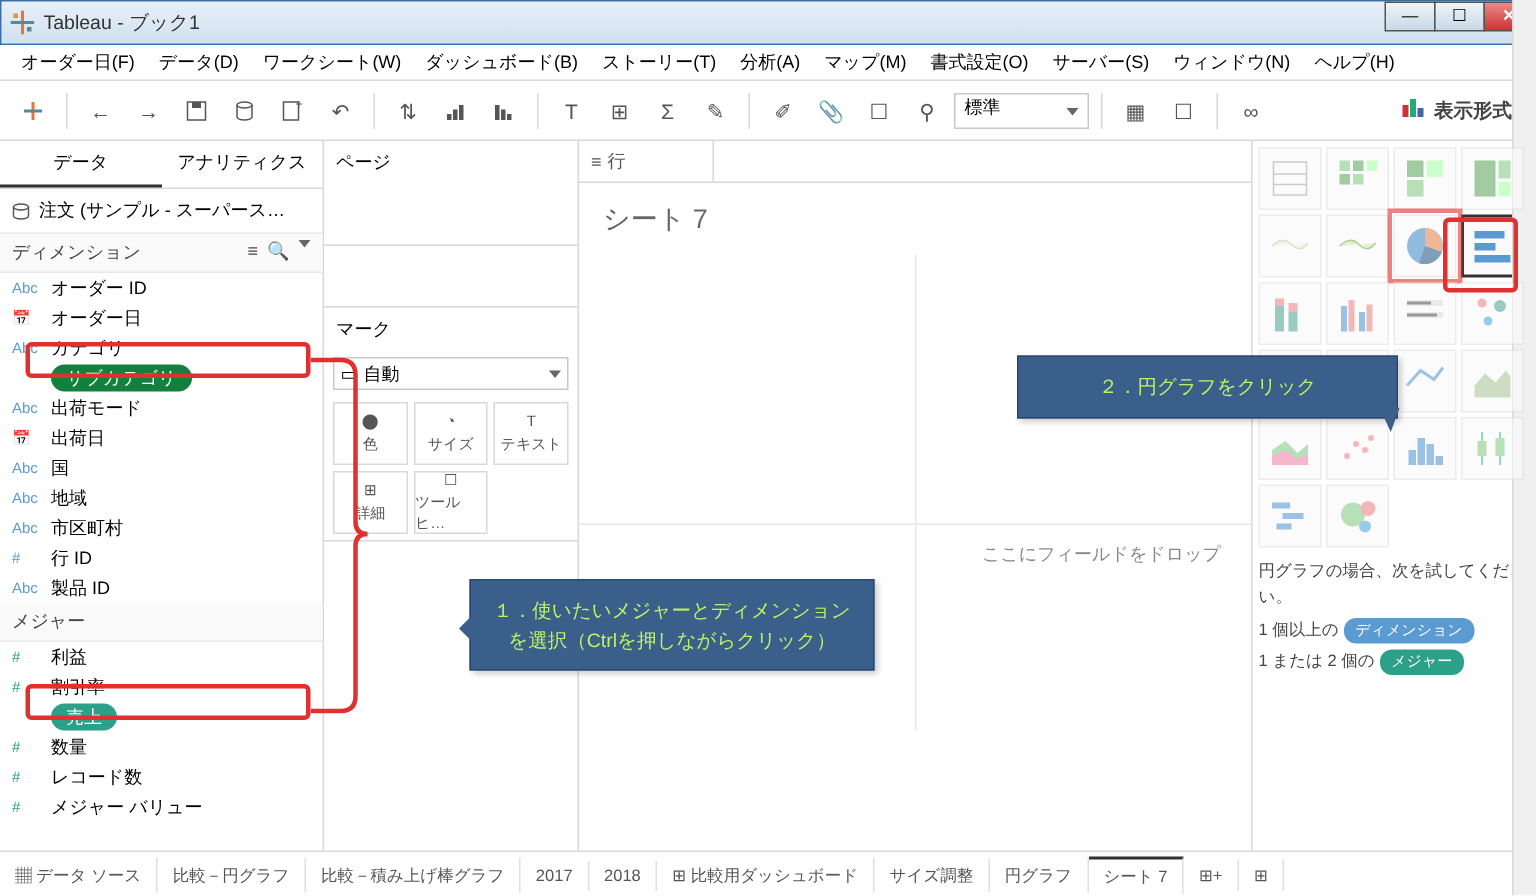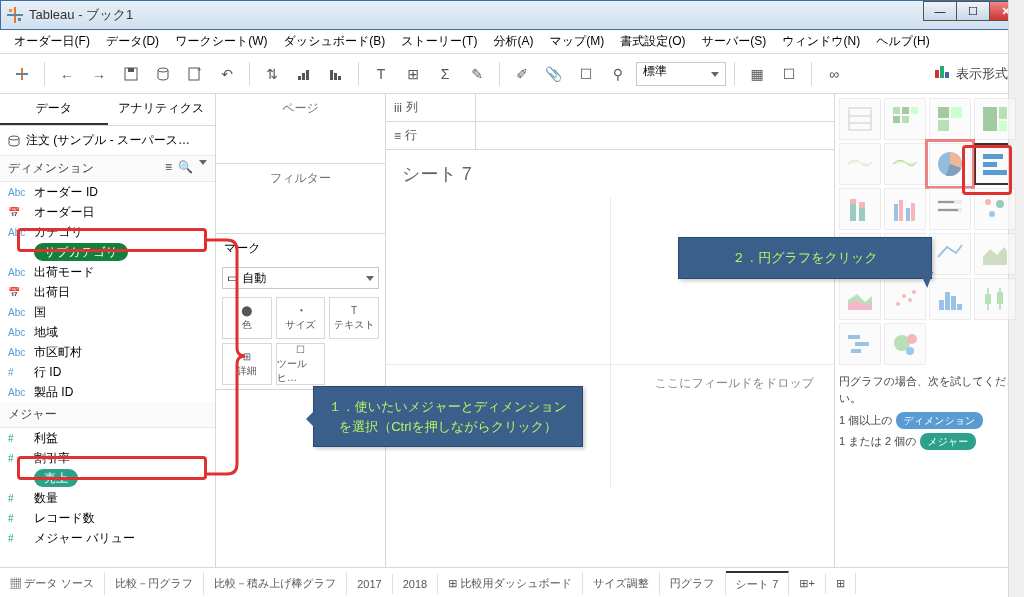--- a/index.html
+++ b/index.html
@@ -15,42 +15,42 @@
 .winbtn.close { background: linear-gradient(#e88,#c33); color: #fff; font-weight: bold; }
 
 .menubar { height: 24px; background: #fff; border-bottom: 1px solid #d8d8d8; display: flex; align-items: center; padding: 0 6px; font-size: 12px; }
 .menubar .menu { padding: 0 8px; cursor: default; }
 
 .toolbar { height: 40px; background: #fff; border-bottom: 1px solid #d8d8d8; display: flex; align-items: center; padding: 0 8px; gap: 4px; }
 .tbtn { width: 28px; height: 28px; display: flex; align-items: center; justify-content: center; color: #555; font-size: 14px; }
 .tbtn svg { width: 16px; height: 16px; }
 .sep { width: 1px; height: 24px; background: #d8d8d8; margin: 0 4px; }
 .select-fit { height: 24px; border: 1px solid #c8c8c8; font-size: 12px; padding: 0 18px 0 6px; min-width: 90px; position: relative; }
-.showme { display: flex; align-items: center; gap: 6px; font-size: 13px; color: #444; margin-left: auto; padding-right: 8px;}
+.showme { display: flex; align-items: center; gap: 6px; font-size: 13px; color: #444; margin-left: auto; padding-right: 8px; font-weight: bold;}
 .showme .bars span { display: inline-block; width: 4px; background: #888; margin-right: 1px;}
 
 .main { display: flex; height: 473px; }
 .leftpanel { width: 216px; border-right: 1px solid #d8d8d8; display: flex; flex-direction: column; }
 .tabs2 { display: flex; border-bottom: 1px solid #d8d8d8; font-size: 12px; }
 .tabs2 .t { flex: 1; padding: 6px; text-align: center; }
 .tabs2 .t.active { border-bottom: 2px solid #333; }
 .dsrow { padding: 6px 8px; font-size: 12px; display: flex; align-items: center; gap: 6px; border-bottom: 1px solid #e8e8e8; }
 .dsrow .cyl { width: 12px; height: 12px; }
 .sechead { padding: 4px 8px; font-size: 12px; color: #444; display: flex; justify-content: space-between; border-bottom: 1px solid #e8e8e8; background: #fafafa;}
 .fieldlist { flex: 1; overflow: auto; font-size: 12px; }
 .field { display: flex; align-items: center; padding: 2px 8px; gap: 6px; height: 20px;}
 .field .ico { width: 20px; font-size: 10px; color: #5a9bd4; }
 .field.measure .ico { color: #2ca089; }
 .pill { background: #15803d; color: #fff; border-radius: 10px; padding: 0 10px; height: 18px; line-height: 18px; }
 .pill.measure { background: #2ca089; }
 .redbox { position: absolute; border: 3px solid #e03030; border-radius: 4px; pointer-events: none; }
 
 .midpanel { width: 170px; border-right: 1px solid #d8d8d8; display: flex; flex-direction: column; }
 .shelf { border-bottom: 1px solid #d8d8d8; }
-.shelf .lbl { font-size: 12px; padding: 6px 8px; color: #737373; text-align: center; }
+.shelf .lbl { font-size: 12px; padding: 6px 8px; color: #000000; }
 .shelf .drop { height: 40px; }
 .marks { border-bottom: 1px solid #d8d8d8; }
 .marks .lbl { font-size: 12px; padding: 6px 8px; }
 .markselect { margin: 4px 6px; height: 22px; border: 1px solid #c8c8c8; font-size: 12px; display:flex; align-items:center; padding:0 4px; gap:4px;}
 .markbtns { display: grid; grid-template-columns: repeat(3, 1fr); gap: 4px; padding: 4px 6px; }
 .markbtn { border: 1px solid #d8d8d8; height: 42px; display: flex; flex-direction: column; align-items: center; justify-content: center; font-size: 10px; gap: 2px; color:#555;}
 
 .canvas { flex: 1; display: flex; flex-direction: column; }
 .shelfbar { display: flex; border-bottom: 1px solid #d8d8d8; height: 28px; align-items: center; }
 .shelfbar .slabel { width: 90px; padding: 0 8px; font-size: 12px; color: #555; border-right: 1px solid #d8d8d8; height: 100%; display: flex; align-items: center; gap: 4px;}
@@ -281,21 +281,20 @@
     </div>
     <div class="scrollbar-v"></div>
   </div>
 
   <div class="midpanel">
     <div class="shelf">
         <div class="lbl">ページ</div>
         <div class="drop"></div>
       </div>
     <div class="shelf">
-        <div class="lbl">フィルター</div>
         <div class="drop"></div>
       </div>
     <div class="marks">
       <div class="lbl">マーク</div>
       <div class="markselect">
           <span>▭</span>
           <span>自動</span>
           <span class="chev" style="margin-left:auto;"></span>
         </div>
       <div class="markbtns">
@@ -319,27 +318,20 @@
             <span>☐</span>
             <span>ツールヒ…</span>
           </div>
       </div>
     </div>
   </div>
 
   <div class="canvas">
     <div class="shelfbar">
         <div class="slabel">
-          <span>iii</span>
-          <span>列</span>
-        </div>
-        <div class="sdrop"></div>
-      </div>
-    <div class="shelfbar">
-        <div class="slabel">
           <span>≡</span>
           <span>行</span>
         </div>
         <div class="sdrop"></div>
       </div>
     <div class="sheetname">シート 7</div>
     <div class="gridarea">
       <div class="gridline-v"></div>
         <div class="gridline-h"></div>
       <div class="dropmsg">ここにフィールドをドロップ</div>

